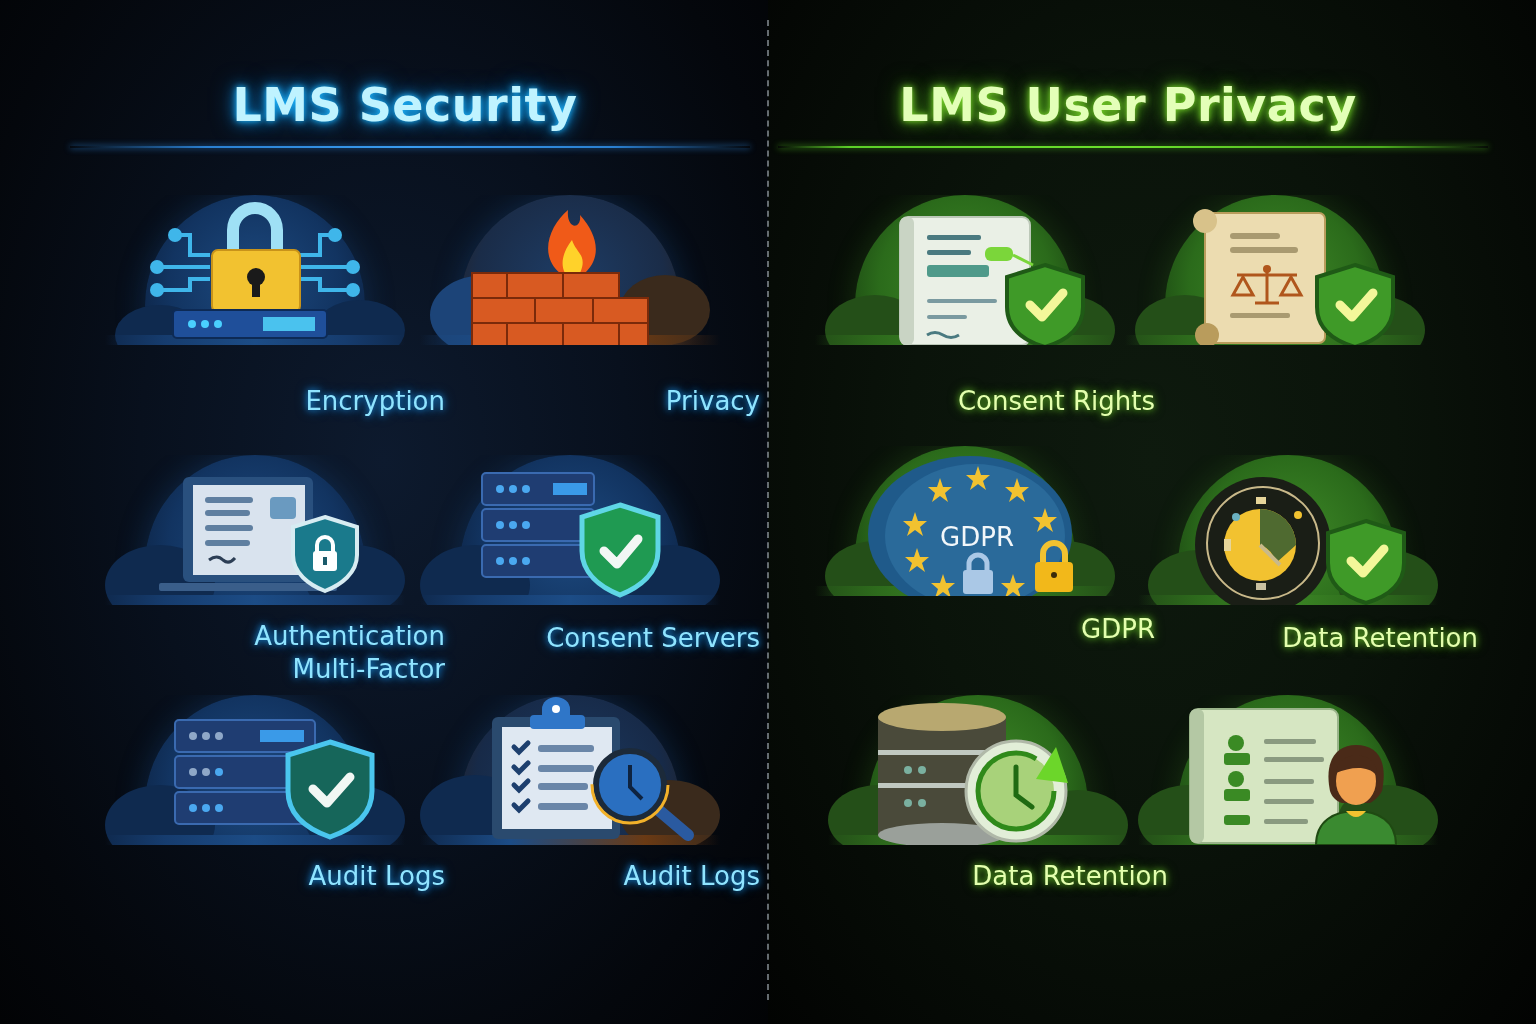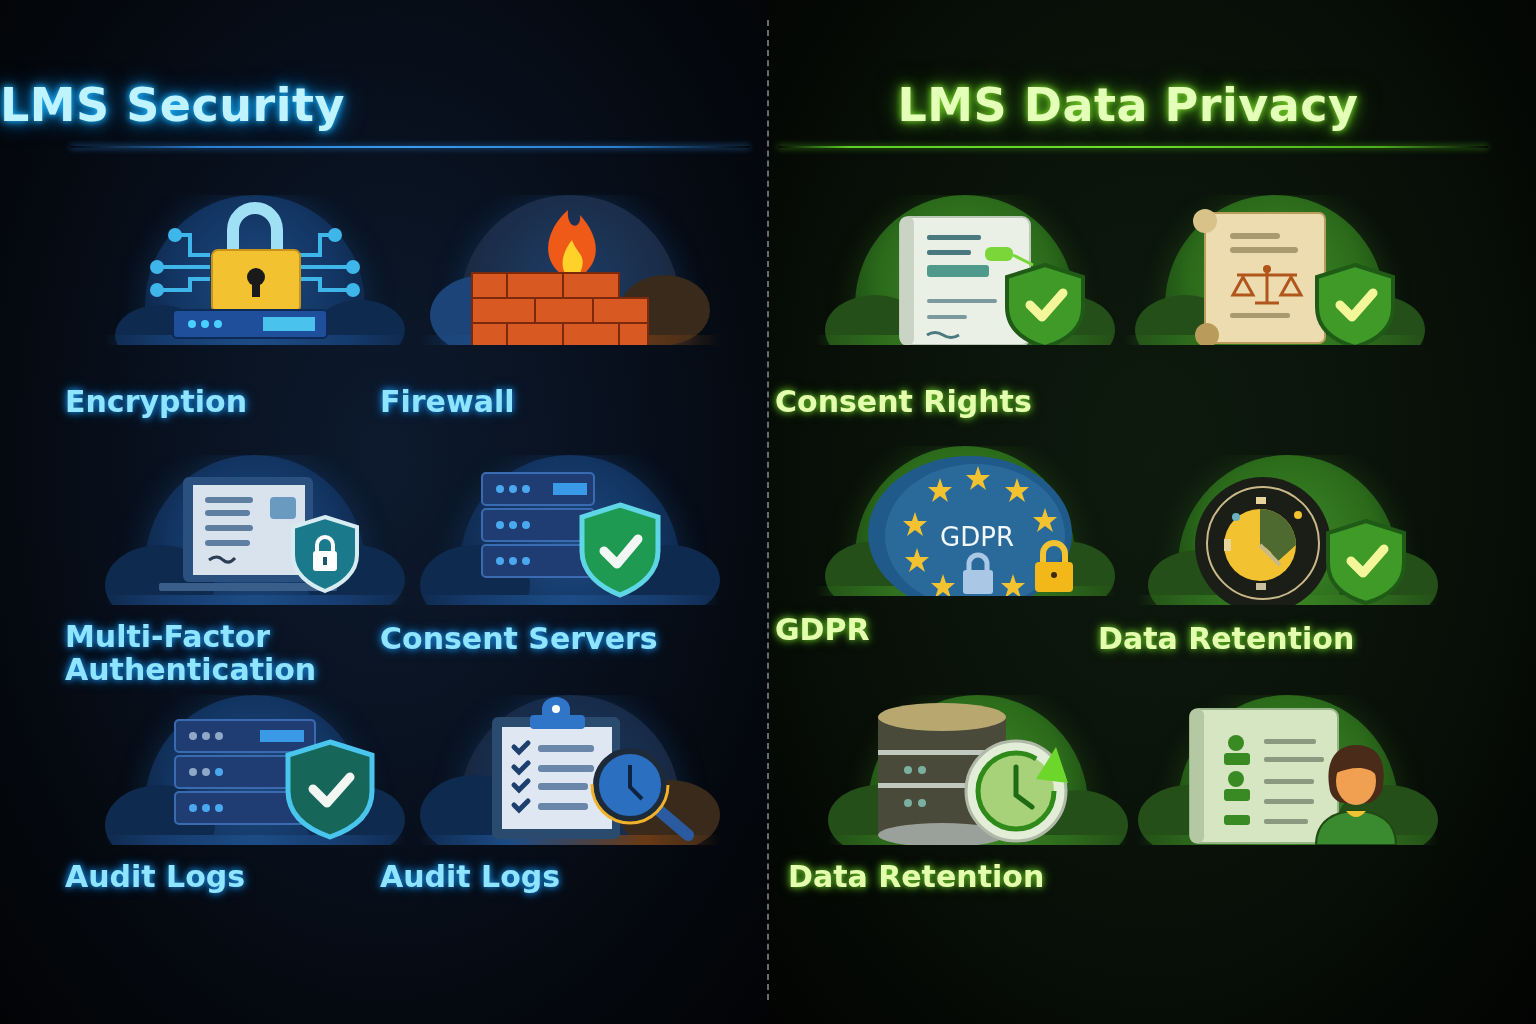--- a/index.html
+++ b/index.html
@@ -2,52 +2,52 @@
 <html><head>
 <meta charset="utf-8">
 <style>
   html,body{margin:0;padding:0;}
   body{width:1536px;height:1024px;overflow:hidden;background:#050708;font-family:"DejaVu Sans","Liberation Sans",sans-serif;position:relative;}
   .panel{position:absolute;top:0;height:1024px;}
   .panel-left{left:0;width:768px;background:radial-gradient(ellipse at 50% 45%,#0d1a2e 0%,#08101d 45%,#04070c 80%,#020305 100%);}
   .panel-right{left:768px;width:768px;background:radial-gradient(ellipse at 50% 45%,#0e1a0e 0%,#0a130a 45%,#050905 80%,#020302 100%);}
   .divider{position:absolute;left:767px;top:20px;height:980px;width:0;border-left:2px dashed #9aa3aa;opacity:.65;}
   .title{position:absolute;top:78px;font-size:46px;font-weight:bold;letter-spacing:0.5px;white-space:nowrap;}
-  .title-left{left:0;width:810px;text-align:left;color:#bff3ff;text-shadow:0 0 6px #1fb8ff,0 0 14px #0b8ad8,0 0 24px #0a5fa0;}
+  .title-left{left:0;width:810px;text-align:center;color:#bff3ff;text-shadow:0 0 6px #1fb8ff,0 0 14px #0b8ad8,0 0 24px #0a5fa0;}
   .title-right{left:768px;width:720px;text-align:center;color:#e3ffb8;text-shadow:0 0 6px #7bd62a,0 0 14px #4ea21b,0 0 24px #2e6d10;}
   .rule{position:absolute;top:146px;height:2px;}
   .rule-left{left:70px;width:680px;background:linear-gradient(90deg,transparent,#2a7fd0 20%,#3a9cf0 50%,#2a7fd0 80%,transparent);box-shadow:0 0 6px #2a7fd0;}
   .rule-right{left:778px;width:710px;background:linear-gradient(90deg,transparent,#5ccf28 10%,#6be02c 50%,#4cae1e 85%,transparent);box-shadow:0 0 6px #4cae1e;}
   .tile{position:absolute;width:300px;}
   .art{position:relative;width:300px;height:150px;}
   .dome{position:absolute;left:40px;top:0;width:220px;height:220px;border-radius:50%;}
   .blue .dome{background:radial-gradient(circle at 50% 40%,#1d4a80 0%,#123461 50%,#0b1f3d 80%);box-shadow:0 0 30px rgba(30,110,200,.25);}
   .green .dome{background:radial-gradient(circle at 50% 40%,#3f8a28 0%,#2b6b1b 50%,#183e10 80%);box-shadow:0 0 30px rgba(80,180,40,.2);}
   .clip{position:absolute;left:0;top:0;width:300px;height:150px;overflow:hidden;}
   .cloud{position:absolute;border-radius:50%;}
   .blue .cloud{background:#0f2a4f;}
   .green .cloud{background:#244f18;}
   .ground{position:absolute;left:0;right:0;top:140px;height:10px;}
   .blue .ground{background:linear-gradient(90deg,transparent,#163c6e 20%,#1c4c86 50%,#163c6e 80%,transparent);}
   .green .ground{background:linear-gradient(90deg,transparent,#2d6a1c 20%,#3a8424 50%,#2d6a1c 80%,transparent);}
   .icon{position:absolute;left:0;top:0;width:300px;height:150px;}
-  .label{position:absolute;left:-40px;width:380px;text-align:left;font-size:30px;line-height:33px;white-space:nowrap;font-weight:bold;}
+  .label{position:absolute;left:-40px;width:380px;text-align:right;font-size:26px;line-height:33px;white-space:nowrap;}
   .blue .label{color:#8fe4ff;text-shadow:0 0 6px #1a8fe0,0 0 12px #0b5fa8;}
   .green .label{color:#e4ffae;text-shadow:0 0 6px #6ac428,0 0 12px #3c7d17;}
 </style>
 </head>
 <body>
 
 <div class="panel panel-left"></div>
 <div class="panel panel-right"></div>
 <div class="divider"></div>
 
 <div class="title title-left">LMS Security</div>
 <div class="rule rule-left"></div>
-<div class="title title-right">LMS Data Privacy</div>
+<div class="title title-right">LMS User Privacy</div>
 <div class="rule rule-right"></div>
 
 <div class="tile blue" style="left:105px;top:195px;">
   <div class="art">
     <div class="clip">
         <div class="dome"></div>
       <div class="cloud" style="left:10px;top:110px;width:90px;height:60px;"></div>
       <div class="cloud" style="left:210px;top:105px;width:90px;height:60px;"></div>
     </div>
     <div class="ground"></div>
@@ -100,21 +100,21 @@
         <rect x="52" y="103" width="63" height="25"></rect>
           <rect x="115" y="103" width="58" height="25"></rect>
           <rect x="173" y="103" width="55" height="25"></rect>
         <rect x="52" y="128" width="35" height="25"></rect>
           <rect x="87" y="128" width="56" height="25"></rect>
           <rect x="143" y="128" width="56" height="25"></rect>
           <rect x="199" y="128" width="29" height="25"></rect>
       </g>
     </svg>
   </div>
-  <div class="label" style="top:190px;">Firewall</div>
+  <div class="label" style="top:190px;">Privacy</div>
 </div>
 
 <div class="tile blue" style="left:105px;top:455px;">
   <div class="art">
     <div class="clip">
         <div class="dome"></div>
       <div class="cloud" style="left:0px;top:90px;width:110px;height:80px;"></div>
       <div class="cloud" style="left:200px;top:90px;width:100px;height:70px;"></div>
     </div>
     <div class="ground"></div>
@@ -130,22 +130,22 @@
       <rect x="165" y="42" width="26" height="22" rx="4" fill="#6a9ac0"></rect>
       <path d="M104 105 q8 -6 14 0 q6 5 12 -2" stroke="#2c3e55" stroke-width="3" fill="none"></path>
       <rect x="54" y="128" width="178" height="8" rx="2" fill="#3a5e8a"></rect>
       <path d="M220 62 L252 72 V100 C252 118 236 130 220 136 C204 130 188 118 188 100 V72 Z" fill="#1a7a8c" stroke="#d7ecf2" stroke-width="4"></path>
       <path d="M212 98 V90 a8 8 0 0 1 16 0 V98" stroke="#ffffff" stroke-width="4" fill="none"></path>
       <rect x="208" y="96" width="24" height="20" rx="3" fill="#ffffff"></rect>
       <rect x="218" y="102" width="4" height="8" fill="#1a5a6a"></rect>
     </svg>
   </div>
   <div class="label" style="top:165px;">
+    <div>Authentication</div>
     <div>Multi-Factor</div>
-    <div>Authentication</div>
   </div>
 </div>
 
 <div class="tile blue" style="left:420px;top:455px;">
   <div class="art">
     <div class="clip">
         <div class="dome"></div>
       <div class="cloud" style="left:0px;top:90px;width:110px;height:80px;"></div>
       <div class="cloud" style="left:200px;top:90px;width:100px;height:70px;"></div>
     </div>

